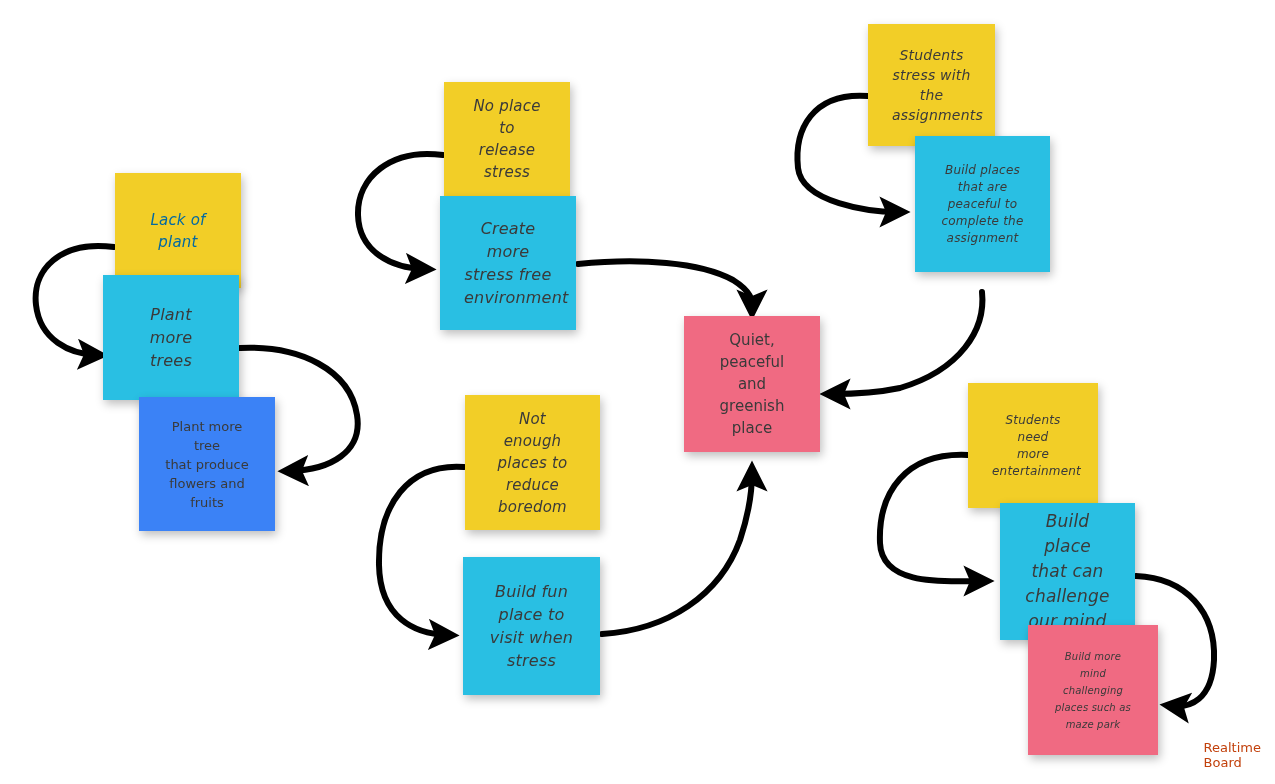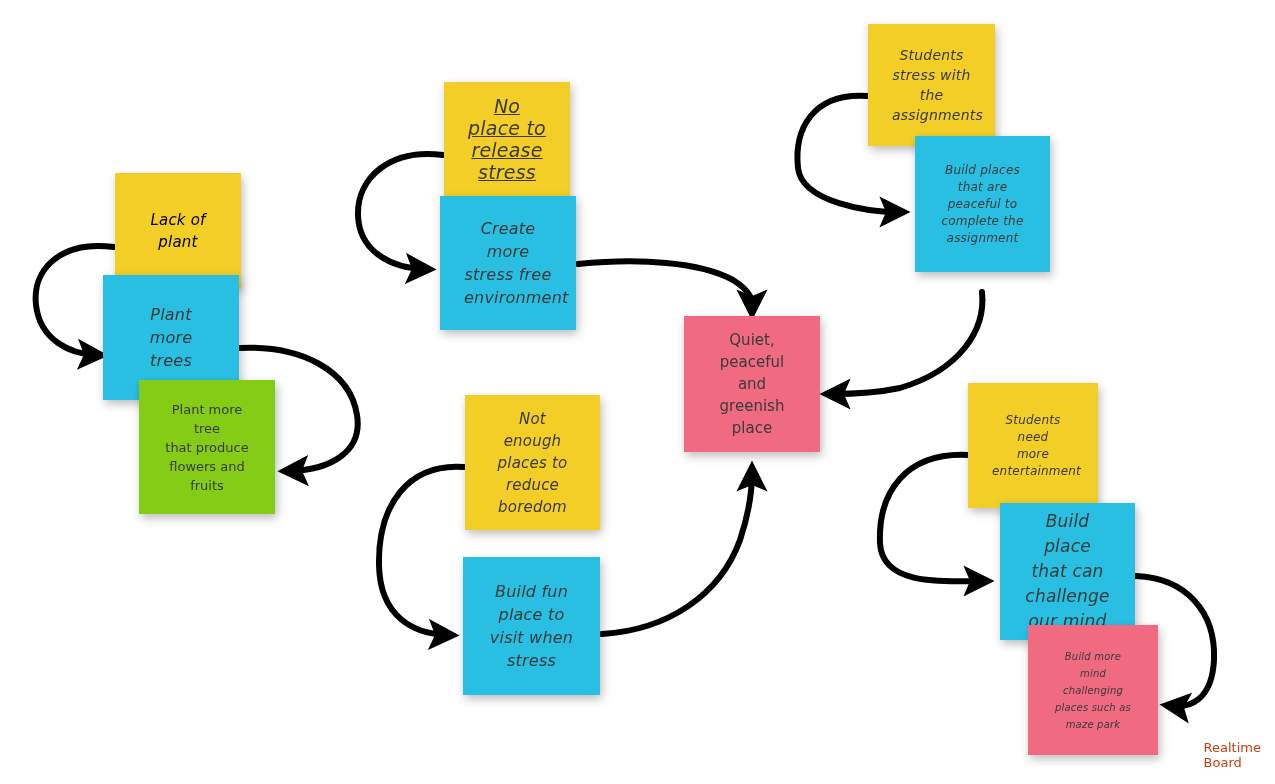--- a/index.html
+++ b/index.html
@@ -90,34 +90,34 @@
         <path d="M 982,292 C 986,330 960,370 900,388 C 876,393 850,394 832,394" fill="none" stroke="#000000" stroke-width="6" stroke-linecap="round" marker-end="url(#arrowhead)"></path>
         <path d="M 464,467 C 408,463 378,505 379,565 C 380,618 415,634 447,635" fill="none" stroke="#000000" stroke-width="6" stroke-linecap="round" marker-end="url(#arrowhead)"></path>
         <path d="M 602,634 C 668,630 720,595 740,540 C 750,510 752,487 752,473" fill="none" stroke="#000000" stroke-width="6" stroke-linecap="round" marker-end="url(#arrowhead)"></path>
         <path d="M 968,455 C 906,452 878,492 880,543 C 882,588 950,581 982,581" fill="none" stroke="#000000" stroke-width="6" stroke-linecap="round" marker-end="url(#arrowhead)"></path>
         <path d="M 1136,576 C 1186,578 1216,612 1214,660 C 1212,700 1190,708 1172,706" fill="none" stroke="#000000" stroke-width="6" stroke-linecap="round" marker-end="url(#arrowhead)"></path>
       </g>
   </svg>
 
   <div id="notes-root">
       <div class="note yellow hand" style="left: 115px; top: 173px; width: 126px; height: 115px; z-index: 11; background: rgb(242, 206, 39);">
-        <span class="note-text" style="font-size: 15px; line-height: 22px; color: #000000;">Lack of
+        <span class="note-text" style="font-size: 15px; line-height: 22px; color: #0369a1;">Lack of
 plant</span>
       </div>
       <div class="note cyan hand" style="left: 103px; top: 275px; width: 136px; height: 125px; z-index: 12; background: rgb(41, 191, 227); align-items: center;">
         <span class="note-text" style="font-size: 16px; line-height: 23px; color: rgb(58, 58, 58);">Plant more
 trees</span>
       </div>
-      <div class="note pink plain" style="left: 139px; top: 380px; width: 136px; height: 134px; z-index: 13; background: #84cc16;">
+      <div class="note pink plain" style="left: 139px; top: 397px; width: 136px; height: 134px; z-index: 13; background: #3b82f6;">
         <span class="note-text" style="font-size: 13px; line-height: 19px; color: rgb(58, 58, 58);">Plant more tree
 that produce
 flowers and fruits</span>
       </div>
       <div class="note yellow hand" style="left: 444px; top: 82px; width: 126px; height: 114px; z-index: 11; background: rgb(242, 206, 39);">
-        <span class="note-text" style="font-size: 19px; line-height: 22px; color: rgb(58, 58, 58); text-decoration: underline;">No place to
+        <span class="note-text" style="font-size: 15px; line-height: 22px; color: rgb(58, 58, 58);">No place to
 release
 stress</span>
       </div>
       <div class="note cyan hand" style="left: 440px; top: 196px; width: 136px; height: 134px; z-index: 12; background: rgb(41, 191, 227);">
         <span class="note-text" style="font-size: 16px; line-height: 23px; color: rgb(58, 58, 58);">Create more
 stress free
 environment</span>
       </div>
       <div class="note yellow hand" style="left: 868px; top: 24px; width: 127px; height: 122px; z-index: 11; background: rgb(242, 206, 39);">
         <span class="note-text" style="font-size: 14px; line-height: 20px; color: rgb(58, 58, 58);">Students

